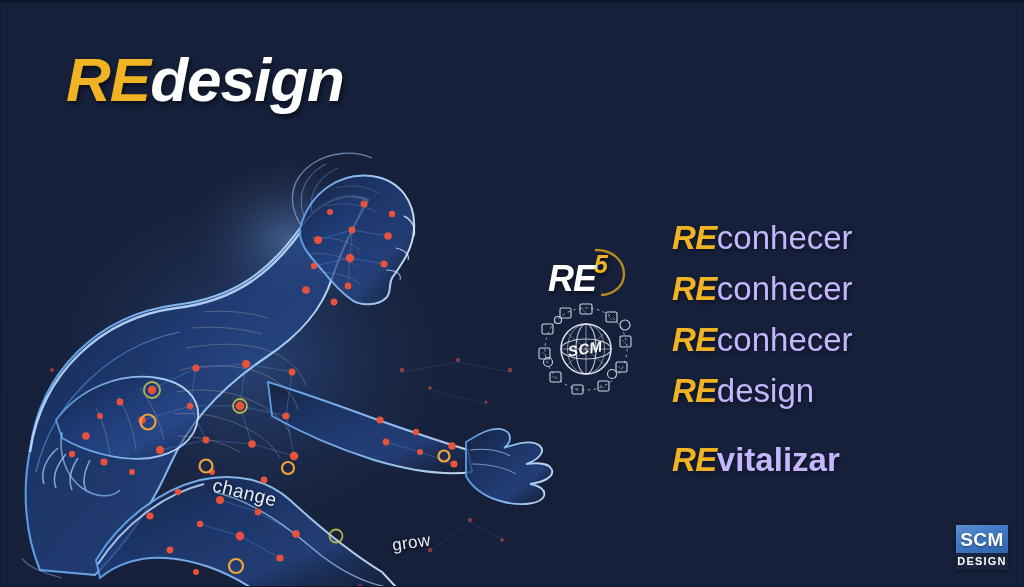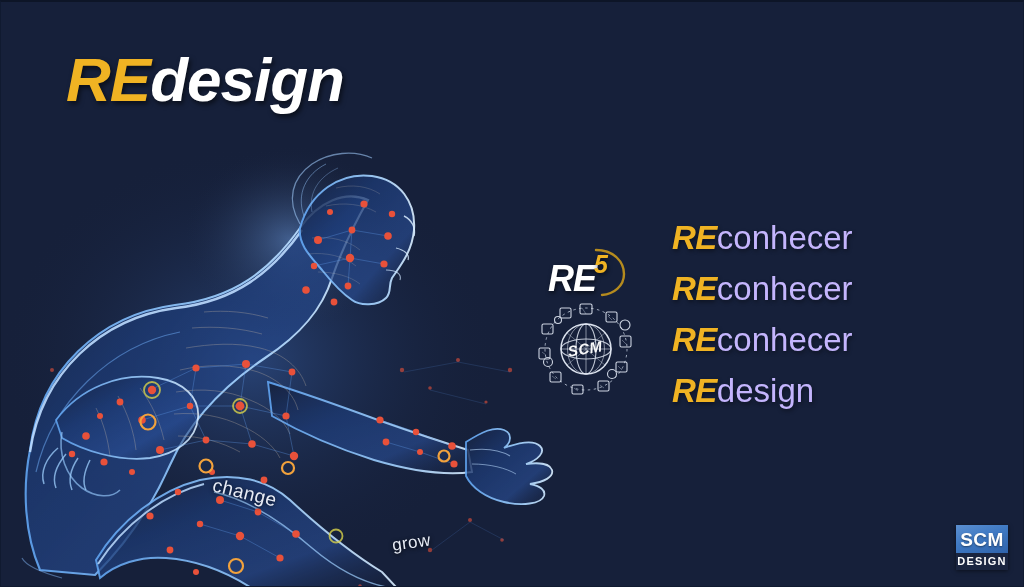--- a/index.html
+++ b/index.html
@@ -442,20 +442,23 @@
     </div>
     <div class="re-item">
       <span class="re">RE</span><span class="rest">conhecer</span>
     </div>
     <div class="re-item">
       <span class="re">RE</span><span class="rest">conhecer</span>
     </div>
     <div class="re-item">
       <span class="re">RE</span><span class="rest">design</span>
     </div>
+    <div class="re-item emphasis">
+      <span class="re">RE</span><span class="rest">vitalizar</span>
+    </div>
   </div>
 
   <div id="corner-logo">
     <div class="badge">SCM</div>
     <div class="sub">DESIGN</div>
   </div>
 
 </div>
 
 </body></html>

